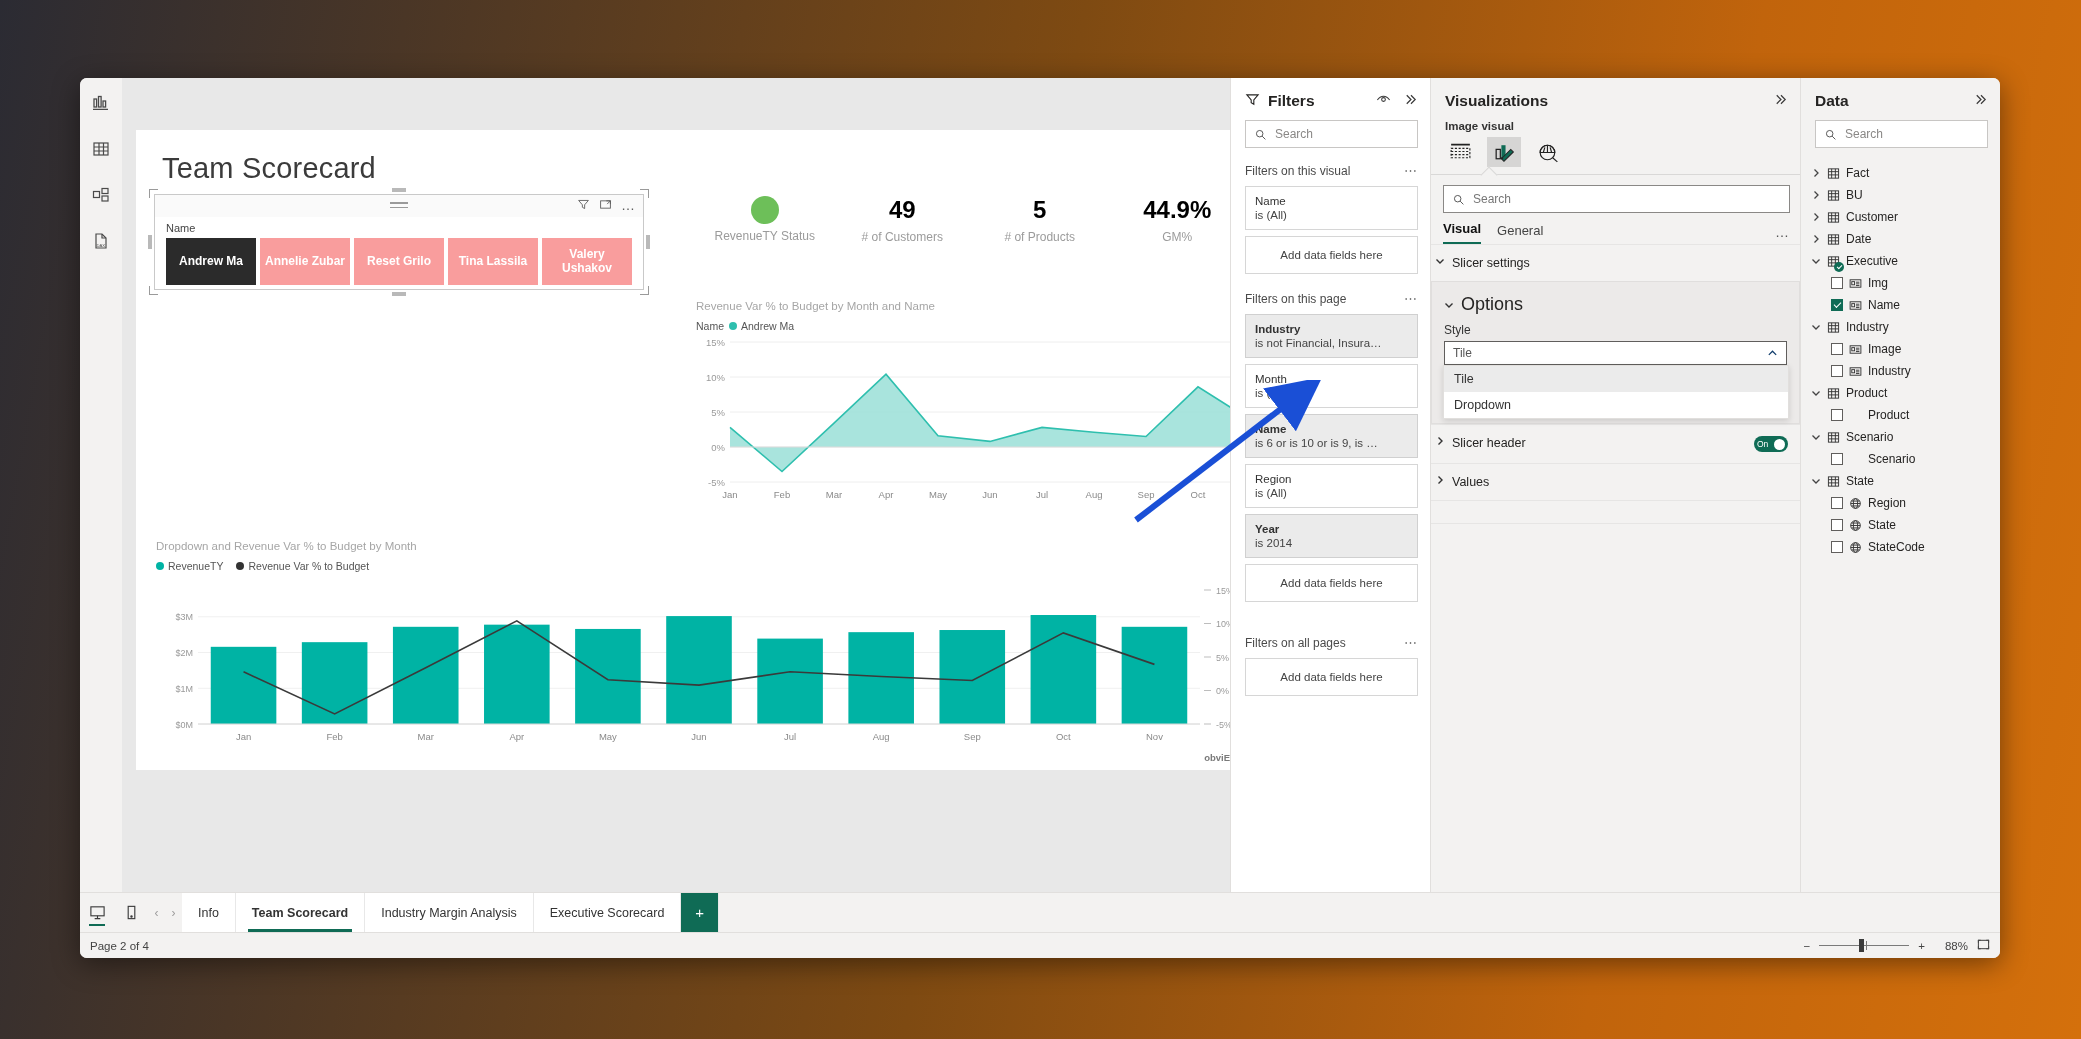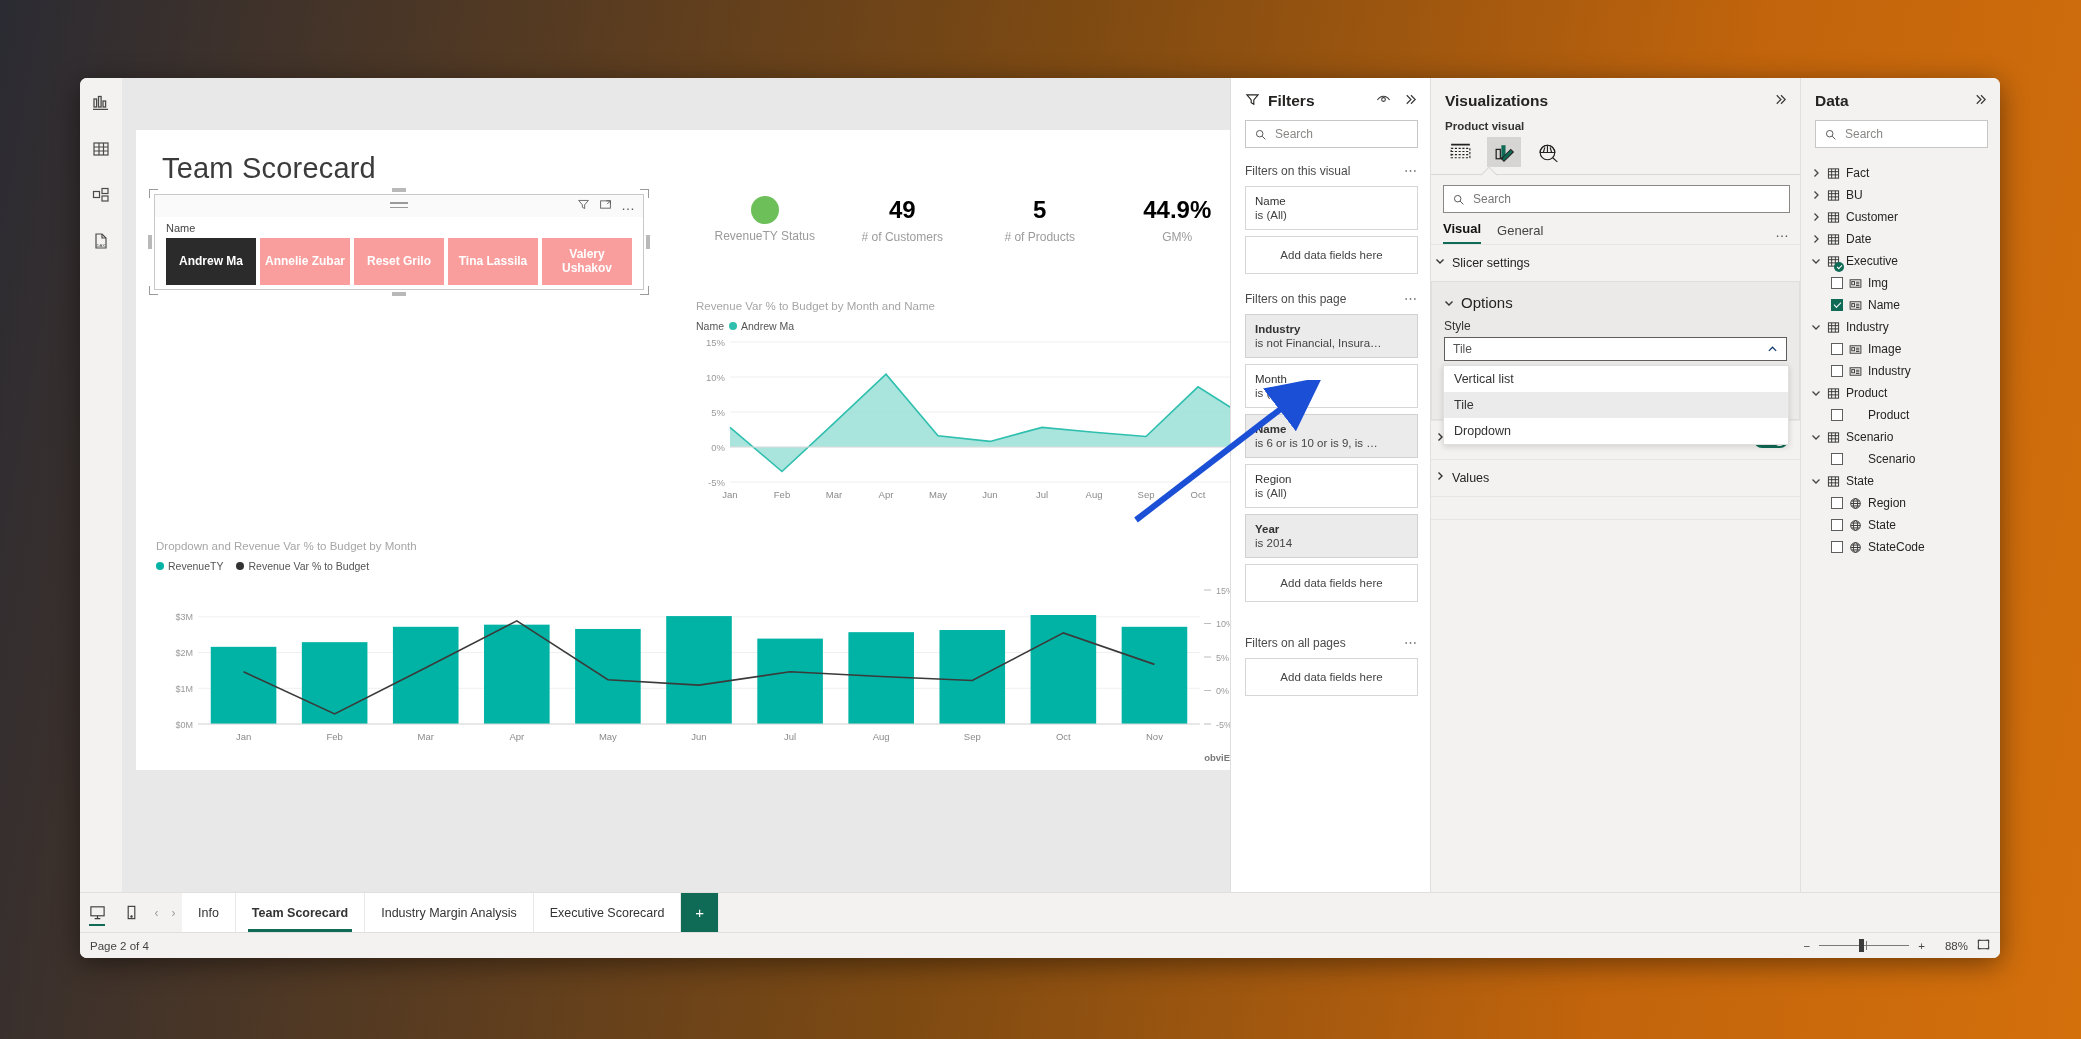--- a/index.html
+++ b/index.html
@@ -114,21 +114,21 @@
   .viz-srch svg{width:13px;height:13px;color:#555;flex:0 0 13px;}
   .viz-srch span{font-size:12px;color:#767676;}
   .tabs2 { display:flex; align-items:flex-end; padding: 8px 10px 0 12px; gap: 16px; }
   .tab2 { font-size: 13px; color:#444; padding-bottom: 6px; cursor:pointer; }
   .tab2.on { color:#111; font-weight:600; border-bottom: 2.5px solid #0f6b55; }
   .tabs2 .dots { margin-left:auto; font-size:14px; color:#555; letter-spacing:1px; line-height:8px; padding-bottom:8px;}
   .viz-row { display:flex; align-items:flex-start; gap:7px; padding: 11px 12px 11px 4px;
              font-size: 12.5px; color:#252423; cursor:pointer; border-top:1px solid #e6e5e4; }
   .chev { width:10px; height:10px; flex:0 0 10px; color:#333; }
   .opt-box { background:#eceae9; margin: 0; padding: 8px 0 10px 0; border: 1px solid #e0dedd; }
-  .opt-row { display:flex; align-items:center; gap:7px; padding: 4px 12px 6px 12px; font-size:15px; color:#252423; }
+  .opt-row { display:flex; align-items:center; gap:7px; padding: 4px 12px 6px 12px; font-size:18px; color:#252423; }
   .style-lbl { font-size: 12px; color:#333; padding: 2px 12px 4px 12px; }
   .style-sel { margin: 0 12px; height: 24px; border:1px solid #605e5c; background:#fff;
                display:flex; align-items:center; padding: 0 8px; font-size:12px; color:#555; position:relative; cursor:pointer;}
   .style-sel .car { margin-left:auto; color:#0f3c6b; }
   .dd { position:absolute; left: 12px; top: 287px; width: 346px; background:#fff;
         border:1px solid #e1dfdd; box-shadow: 0 2px 6px rgba(0,0,0,.14); z-index: 40; }
   .dd-item { padding: 6px 10px; font-size: 12.5px; color:#333; cursor:pointer; }
   .dd-item.hi { background:#ebebeb; }
   .reset { display:flex; align-items:center; gap:7px; padding: 4px 12px; font-size:12px; color:#333; }
   .reset svg { width: 12px; height:12px; }
@@ -448,21 +448,21 @@
     <div class="panel viz">
       <div class="panel-hdr">
         <h2>Visualizations</h2>
         <div class="acts">
           <svg viewBox="0 0 16 16" fill="none" stroke="currentColor" stroke-width="1.3">
             <path d="M4 3.5L8.5 8 4 12.5"></path>
               <path d="M8.5 3.5L13 8l-4.5 4.5"></path>
           </svg>
         </div>
       </div>
-      <div class="fmt-lbl">Product visual</div>
+      <div class="fmt-lbl">Image visual</div>
       <div class="fmt-icons">
         <div class="fmt-ic">
           <svg viewBox="0 0 24 24" fill="none" stroke="#222" stroke-width="1.1">
             <line x1="3" y1="4.5" x2="21" y2="4.5" stroke-width="1.6"></line>
             <rect x="3" y="8" width="18" height="9" stroke-dasharray="2 1.6"></rect>
             <line x1="3" y1="11" x2="21" y2="11" stroke-dasharray="2 1.6"></line>
             <line x1="3" y1="14" x2="21" y2="14" stroke-dasharray="2 1.6"></line>
           </svg>
         </div>
         <div class="fmt-ic on">
@@ -543,21 +543,20 @@
       </div>
       <div class="viz-row">
         <svg class="chev" viewBox="0 0 10 10" fill="none" stroke="currentColor" stroke-width="1.4">
             <path d="M3.5 1.5L7 5l-3.5 3.5"></path>
           </svg>
         <span>Values</span>
       </div>
       <div class="viz-row" style="border-bottom:1px solid #e6e5e4"></div>
 
       <div class="dd">
-        <div class="dd-item">Vertical list</div>
         <div class="dd-item hi">Tile</div>
         <div class="dd-item">Dropdown</div>
       </div>
     </div>
 
     <div class="panel dataP">
       <div class="panel-hdr">
         <h2>Data</h2>
         <div class="acts">
           <svg viewBox="0 0 16 16" fill="none" stroke="currentColor" stroke-width="1.3">

